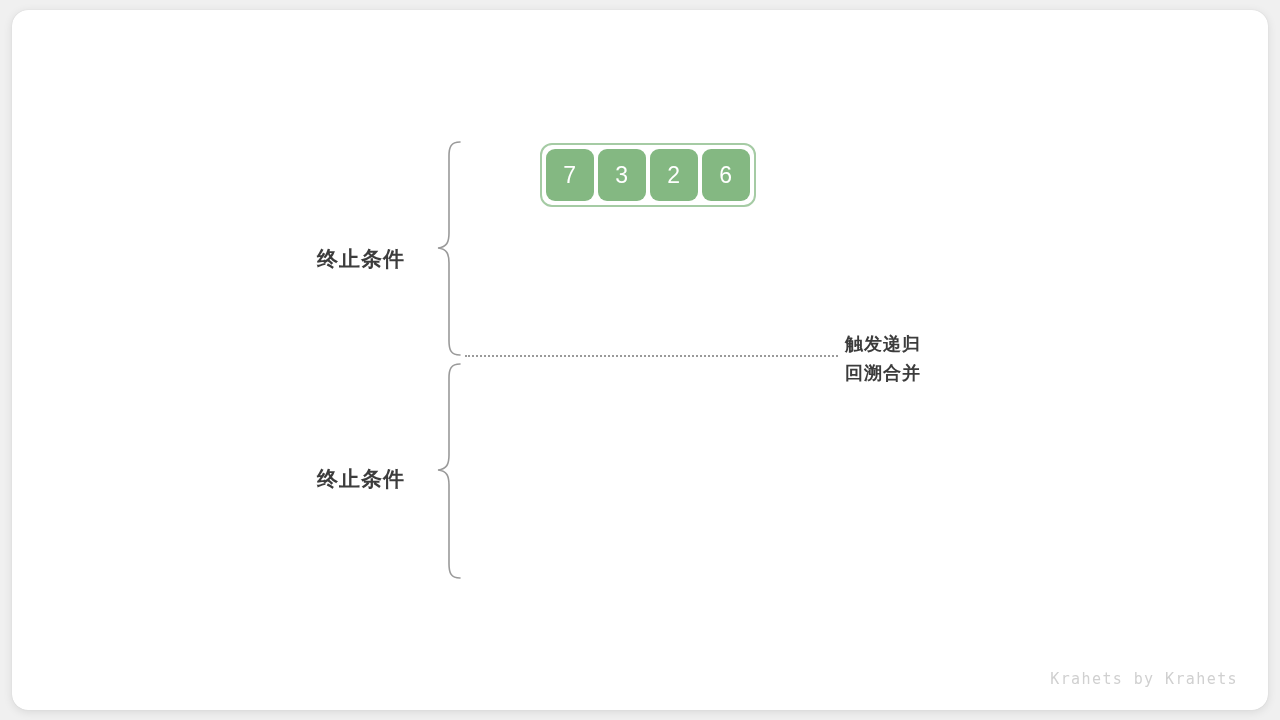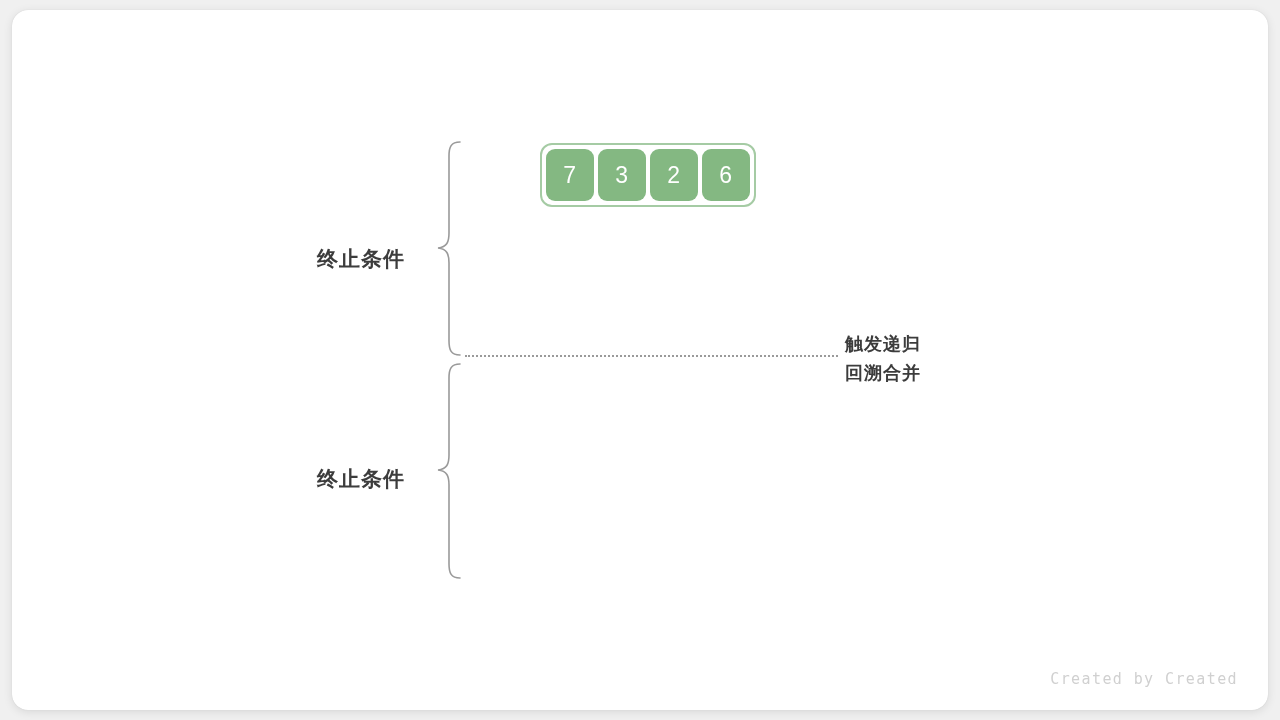--- a/index.html
+++ b/index.html
@@ -151,16 +151,16 @@
 
     <div class="phase-label" style="left:305px; top:455px;">终止条件</div>
 
     <div class="divider-dotted" style="left:453px; top:345px; width:373px;"></div>
 
     <div class="annotation" style="left:833px; top:319px;">
       <div>触发递归</div>
       <div>回溯合并</div>
     </div>
 
-    <div id="credit">Created by Created</div>
+    <div id="credit">Krahets by Krahets</div>
 
   </div>
 </div>
 
 </body></html>

